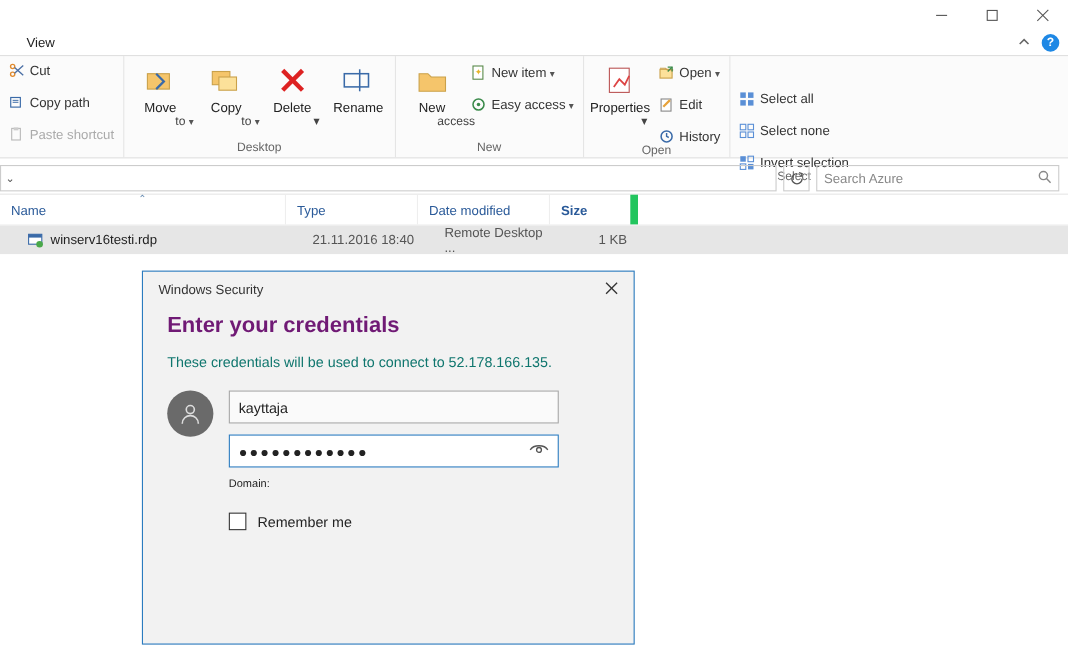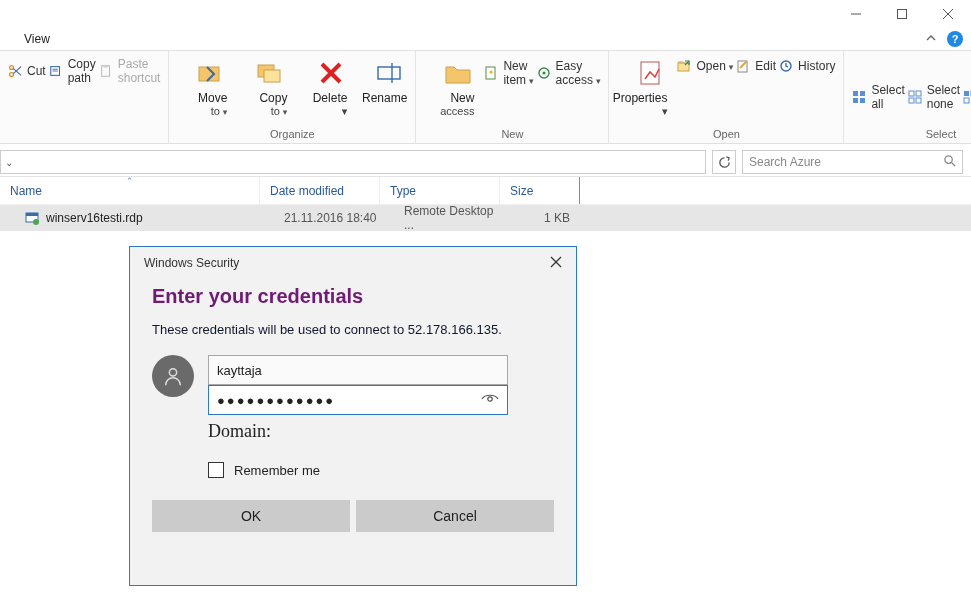--- a/index.html
+++ b/index.html
@@ -16,63 +16,63 @@
   .menurow .view { font-size:12px;text-align:right; }
   .menurow .right { margin-left:auto; display:flex; align-items:center; gap:10px; padding-right:8px; }
   .chev { color:#555; }
   .helpcircle { width:16px; height:16px; border-radius:50%; background:#1e88e5; color:#fff; display:flex; align-items:center; justify-content:center; font-size:11px; font-weight:bold; }
 
   
   .ribbon { height:94px; border-top:1px solid #e0e0e0; border-bottom:1px solid #e0e0e0; background:#fbfbfb; display:flex; }
   .rgroup { border-right:1px solid #e5e5e5; padding:4px 8px 2px 8px; display:flex; flex-direction:column; }
   .rgroup-body { flex:1; display:flex; align-items:flex-start; gap:10px; padding-top:2px; }
   .rgroup-label { text-align:center; font-size:11px; color:#666; padding-bottom:1px; }
-  .small-btns { display:flex; flex-direction:row; gap:3px; }
+  .small-btns { display:flex; flex-direction:column; gap:15px; }
   .small-btn { display:flex; align-items:center; gap:5px; font-size:12px; color:#333; }
   .small-btn.disabled { color:#aaa; }
-  .big-btn { display:flex; flex-direction:column; align-items:flex-end; width:50px; font-size:12px; text-align:center; line-height:1.2; }
+  .big-btn { display:flex; flex-direction:column; align-items:center; width:50px; font-size:12px; text-align:center; line-height:1.2; }
   .big-btn .ic { width:32px; height:32px; display:flex; align-items:center; justify-content:center; margin-bottom:2px; }
   .big-btn .sub { font-size:11px; color:#444;margin-left:44px; }
   .drop-arrow::after { content:"▾"; font-size:9px; margin-left:3px; color:#555; }
 
   
   .addrbar { height:32px; display:flex; align-items:center; padding:4px 8px 0 0; gap:6px; }
   .addrbox { flex:0 0 706px; height:24px; border:1px solid #ccc; display:flex; align-items:center; padding:0 4px; font-size:12px; }
   .addrbox .txt { flex:1; }
   .addrbox .end { display:flex; gap:6px; color:#555; font-size:10px; }
   .refresh { width:24px; height:24px; border:1px solid #ccc; display:flex; align-items:center; justify-content:center; color:#555; }
   .searchbox { flex:1; height:24px; border:1px solid #ccc; display:flex; align-items:center; padding:0 6px; color:#888; font-size:12px; }
   .searchbox .sicon { margin-left:auto; color:#888; }
 
   
   .filearea { border-top:1px solid #e5e5e5; }
   .colheaders { display:flex; height:28px; align-items:center; font-size:12px; color:#2a5a99; border-bottom:1px solid #eee; }
   .ch { border-right:1px solid #eee; padding-left:10px; display:flex; align-items:center; height:100%; position:relative;}
-  .ch.name { width:260px; } .ch.date { width:120px; } .ch.type { width:120px; } .ch.size { width:80px; justify-content:flex-start; border-right:1px solid #22c55e;}
+  .ch.name { width:260px; } .ch.date { width:120px; } .ch.type { width:120px; } .ch.size { width:80px; justify-content:flex-start; border-right:7px solid #22c55e;font-weight:bold;}
   .sort-caret { position:absolute; left:50%; top:-1px; transform:translateX(-50%); font-size:9px; color:#6b8fb5;}
   .filerow { display:flex; height:26px; align-items:center; font-size:12px; background:#e6e6e6; }
   .cell { padding-left:24px; }
   .cell.name { width:260px; display:flex; align-items:center; gap:6px;} .cell.date { width:120px; color:#555;} .cell.type{width:120px;color:#555;} .cell.size{width:80px; text-align:right; padding-right:10px; color:#555;}
 
   
   .dialog { position:absolute; left:129px; top:246px; width:448px; height:340px; background:#f2f2f2; border:1px solid #2a7bbf; }
   .dlg-title { height:32px; display:flex; align-items:center; padding:0 14px; font-size:12px; color:#333; }
   .dlg-close { margin-left:auto; color:#444; font-size:14px; }
   .dlg-body { padding:6px 22px 16px 22px; }
   .dlg-h1 { font-size:20px; font-weight:700; color:#701a75; margin-bottom:14px; }
-  .dlg-sub { font-size:13px; color:#0f172a; margin-bottom:18px; }
+  .dlg-sub { font-size:13px; color:#0f766e; margin-bottom:18px; }
   .cred-row { display:flex; gap:14px; }
   .avatar { width:42px; height:42px; border-radius:50%; background:#6a6a6a; display:flex; align-items:center; justify-content:center; }
   .avatar svg { width:22px; height:22px; stroke:#ddd; fill:none; stroke-width:1.6; }
   .fields { flex:1; }
-  .tfield { width:300px; height:30px; border:1px solid #a7a7a7; background:#fafafa; padding:0 8px; font-size:13px; display:flex; align-items:center; }
+  .tfield { width:300px; height:30px; border:1px solid #a7a7a7; background:#fafafa; padding:0 8px; font-size:13px; display:flex; align-items:center; margin-bottom:10px; }
   .tfield.pw { border:1.5px solid #2a7bbf; background:#fff; position:relative;}
   .eye { position:absolute; right:8px; top:6px; color:#555; }
   .dots { letter-spacing:2px; }
-  .domain { font-size:18px; margin-top:6px; margin-bottom:20px;font-family:Liberation Serif, serif; }
+  .domain { font-size:10px; margin-top:6px; margin-bottom:20px; }
   .remember { display:flex; align-items:center; gap:10px; font-size:13px; margin-bottom:22px;}
   .chk { width:16px; height:16px; border:1.5px solid #333; background:#fff; }
   .dlg-btns { display:flex; gap:6px; }
   .dlg-btn { flex:1; height:32px; background:#cbcbcb; display:flex; align-items:center; justify-content:center; font-size:14px; }
 
   
   .ico { display:inline-flex; }
   svg { overflow:visible; }
 </style>
 </head>
@@ -186,21 +186,21 @@
       <div class="big-btn">
         <span class="ic">
           <svg width="30" height="24" viewBox="0 0 30 24">
               <rect x="2" y="6" width="22" height="12" fill="none" stroke="#3a6aa8" stroke-width="1.4"></rect>
               <line x1="16" y1="2" x2="16" y2="22" stroke="#3a6aa8" stroke-width="1.4"></line>
             </svg>
         </span>
         <span>Rename</span>
       </div>
     </div>
-    <div class="rgroup-label">Organize</div>
+    <div class="rgroup-label">Desktop</div>
   </div>
 
   <div class="rgroup">
     <div class="rgroup-body">
       <div class="big-btn">
         <span class="ic">
           <svg width="30" height="28" viewBox="0 0 30 28">
               <path d="M3 8 h8 l3 3 h13 v13 h-24 z" fill="#f5c56b" stroke="#caa14a"></path>
             </svg>
         </span>
@@ -343,25 +343,25 @@
     </span>
   </div>
 </div>
 
 <div class="filearea">
   <div class="colheaders">
     <div class="ch name">
       <span class="sort-caret">⌃</span>
       <span>Name</span>
     </div>
+    <div class="ch type">
+        <span>Type</span>
+      </div>
     <div class="ch date">
         <span>Date modified</span>
-      </div>
-    <div class="ch type">
-        <span>Type</span>
       </div>
     <div class="ch size">
         <span>Size</span>
       </div>
   </div>
   <div class="filerow">
     <div class="cell name">
       <span class="ico">
         <svg width="16" height="16" viewBox="0 0 16 16">
             <rect x="2" y="3" width="12" height="9" fill="#fff" stroke="#3a6aa8"></rect>
@@ -410,22 +410,14 @@
               </svg>
           </span>
         </div>
         <div class="domain">Domain:</div>
         <div class="remember">
           <span class="chk"></span>
           <span>Remember me</span>
         </div>
       </div>
     </div>
-    <div class="dlg-btns">
-      <div class="dlg-btn">
-          <span>OK</span>
-        </div>
-      <div class="dlg-btn">
-          <span>Cancel</span>
-        </div>
-    </div>
   </div>
 </div>
 
 </body></html>

